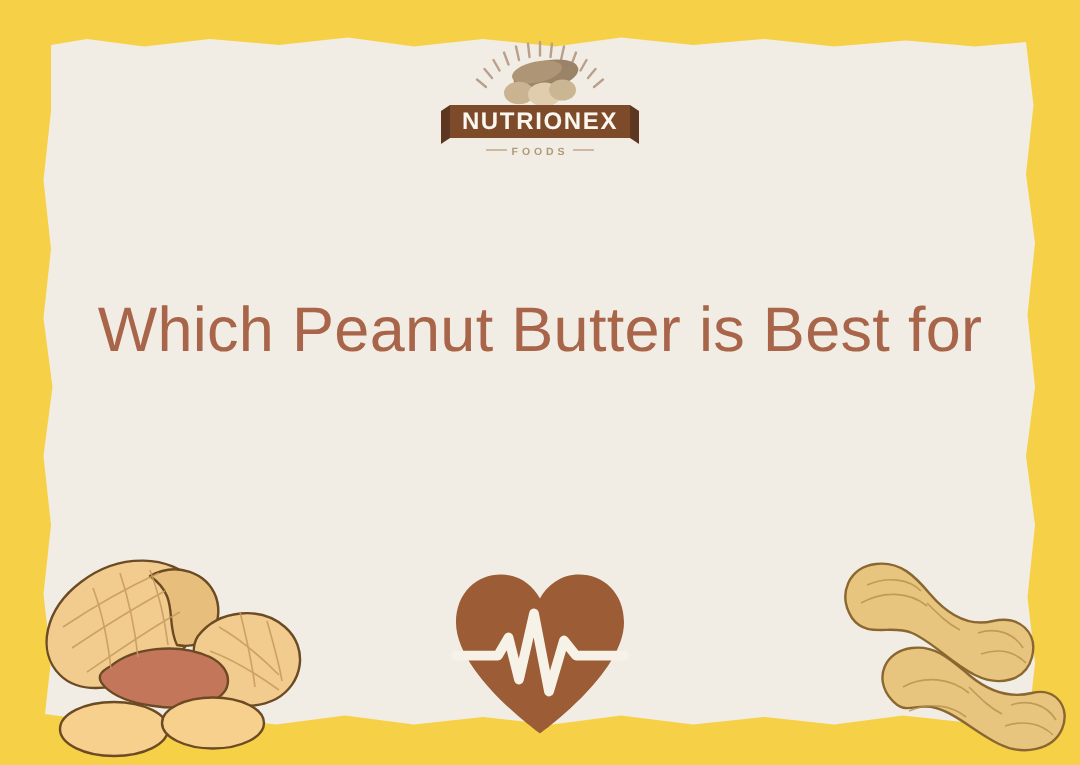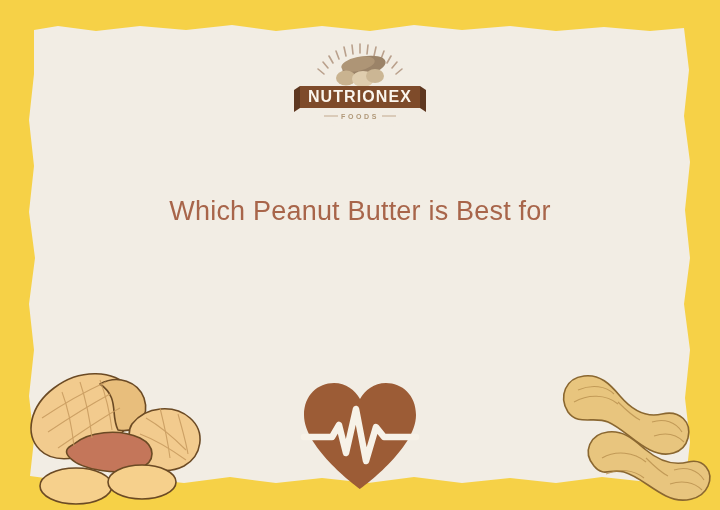--- a/index.html
+++ b/index.html
@@ -27,40 +27,40 @@
   .panel-layer svg {
     display: block;
     width: 720px;
     height: 510px;
   }
 
   
   .logo {
     position: absolute;
     left: 50%;
-    top: 40px;
+    top: 24px;
     transform: translateX(-50%);
     width: 132px;
     height: 90px;
     text-align: left;
   }
   .logo svg {
     display: block;
   }
 
   
   .headline {
     position: absolute;
     left: 50%;
     top: 196px;
     transform: translateX(-50%);
     width: 620px;
     text-align: center;
     color: #A8654A;
-    font-size: 27px;
+    font-size: 42px;
     line-height: 1.13;
     font-weight: 400;
     letter-spacing: 0.2px;
     font-family: "Liberation Sans", sans-serif;
   }
 
   
   .heart-wrap {
     position: absolute;
     left: 50%;

